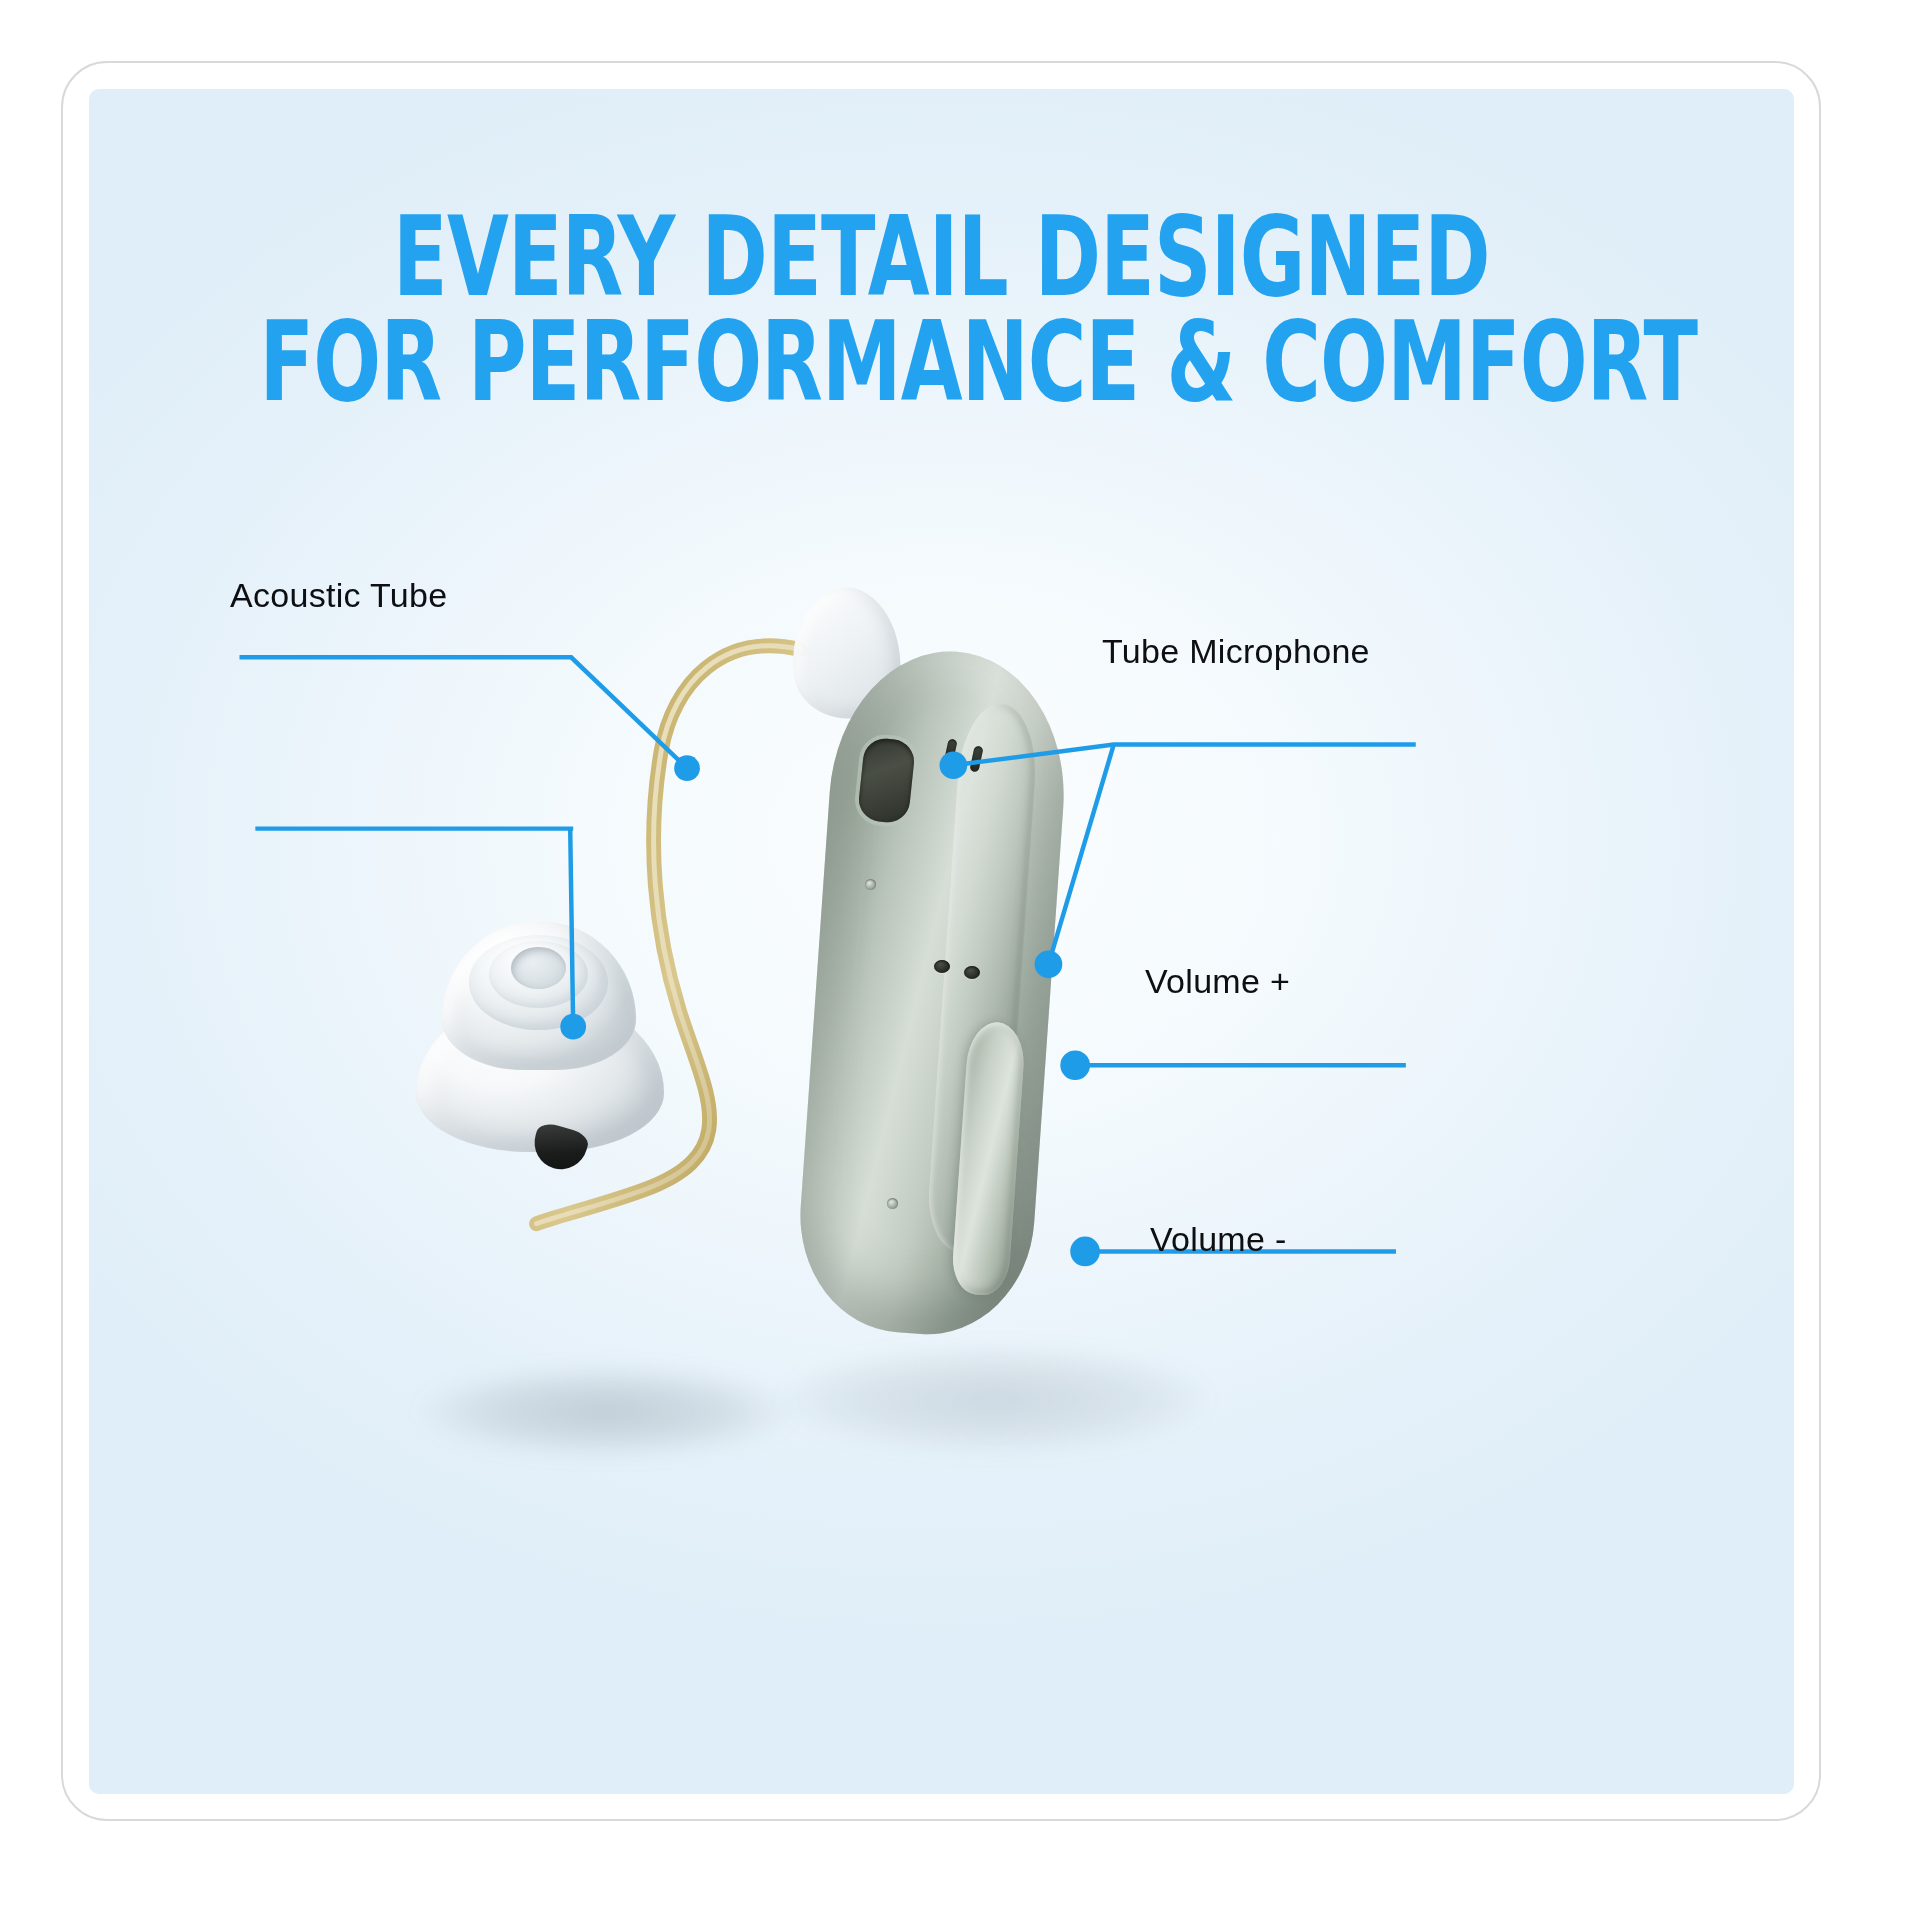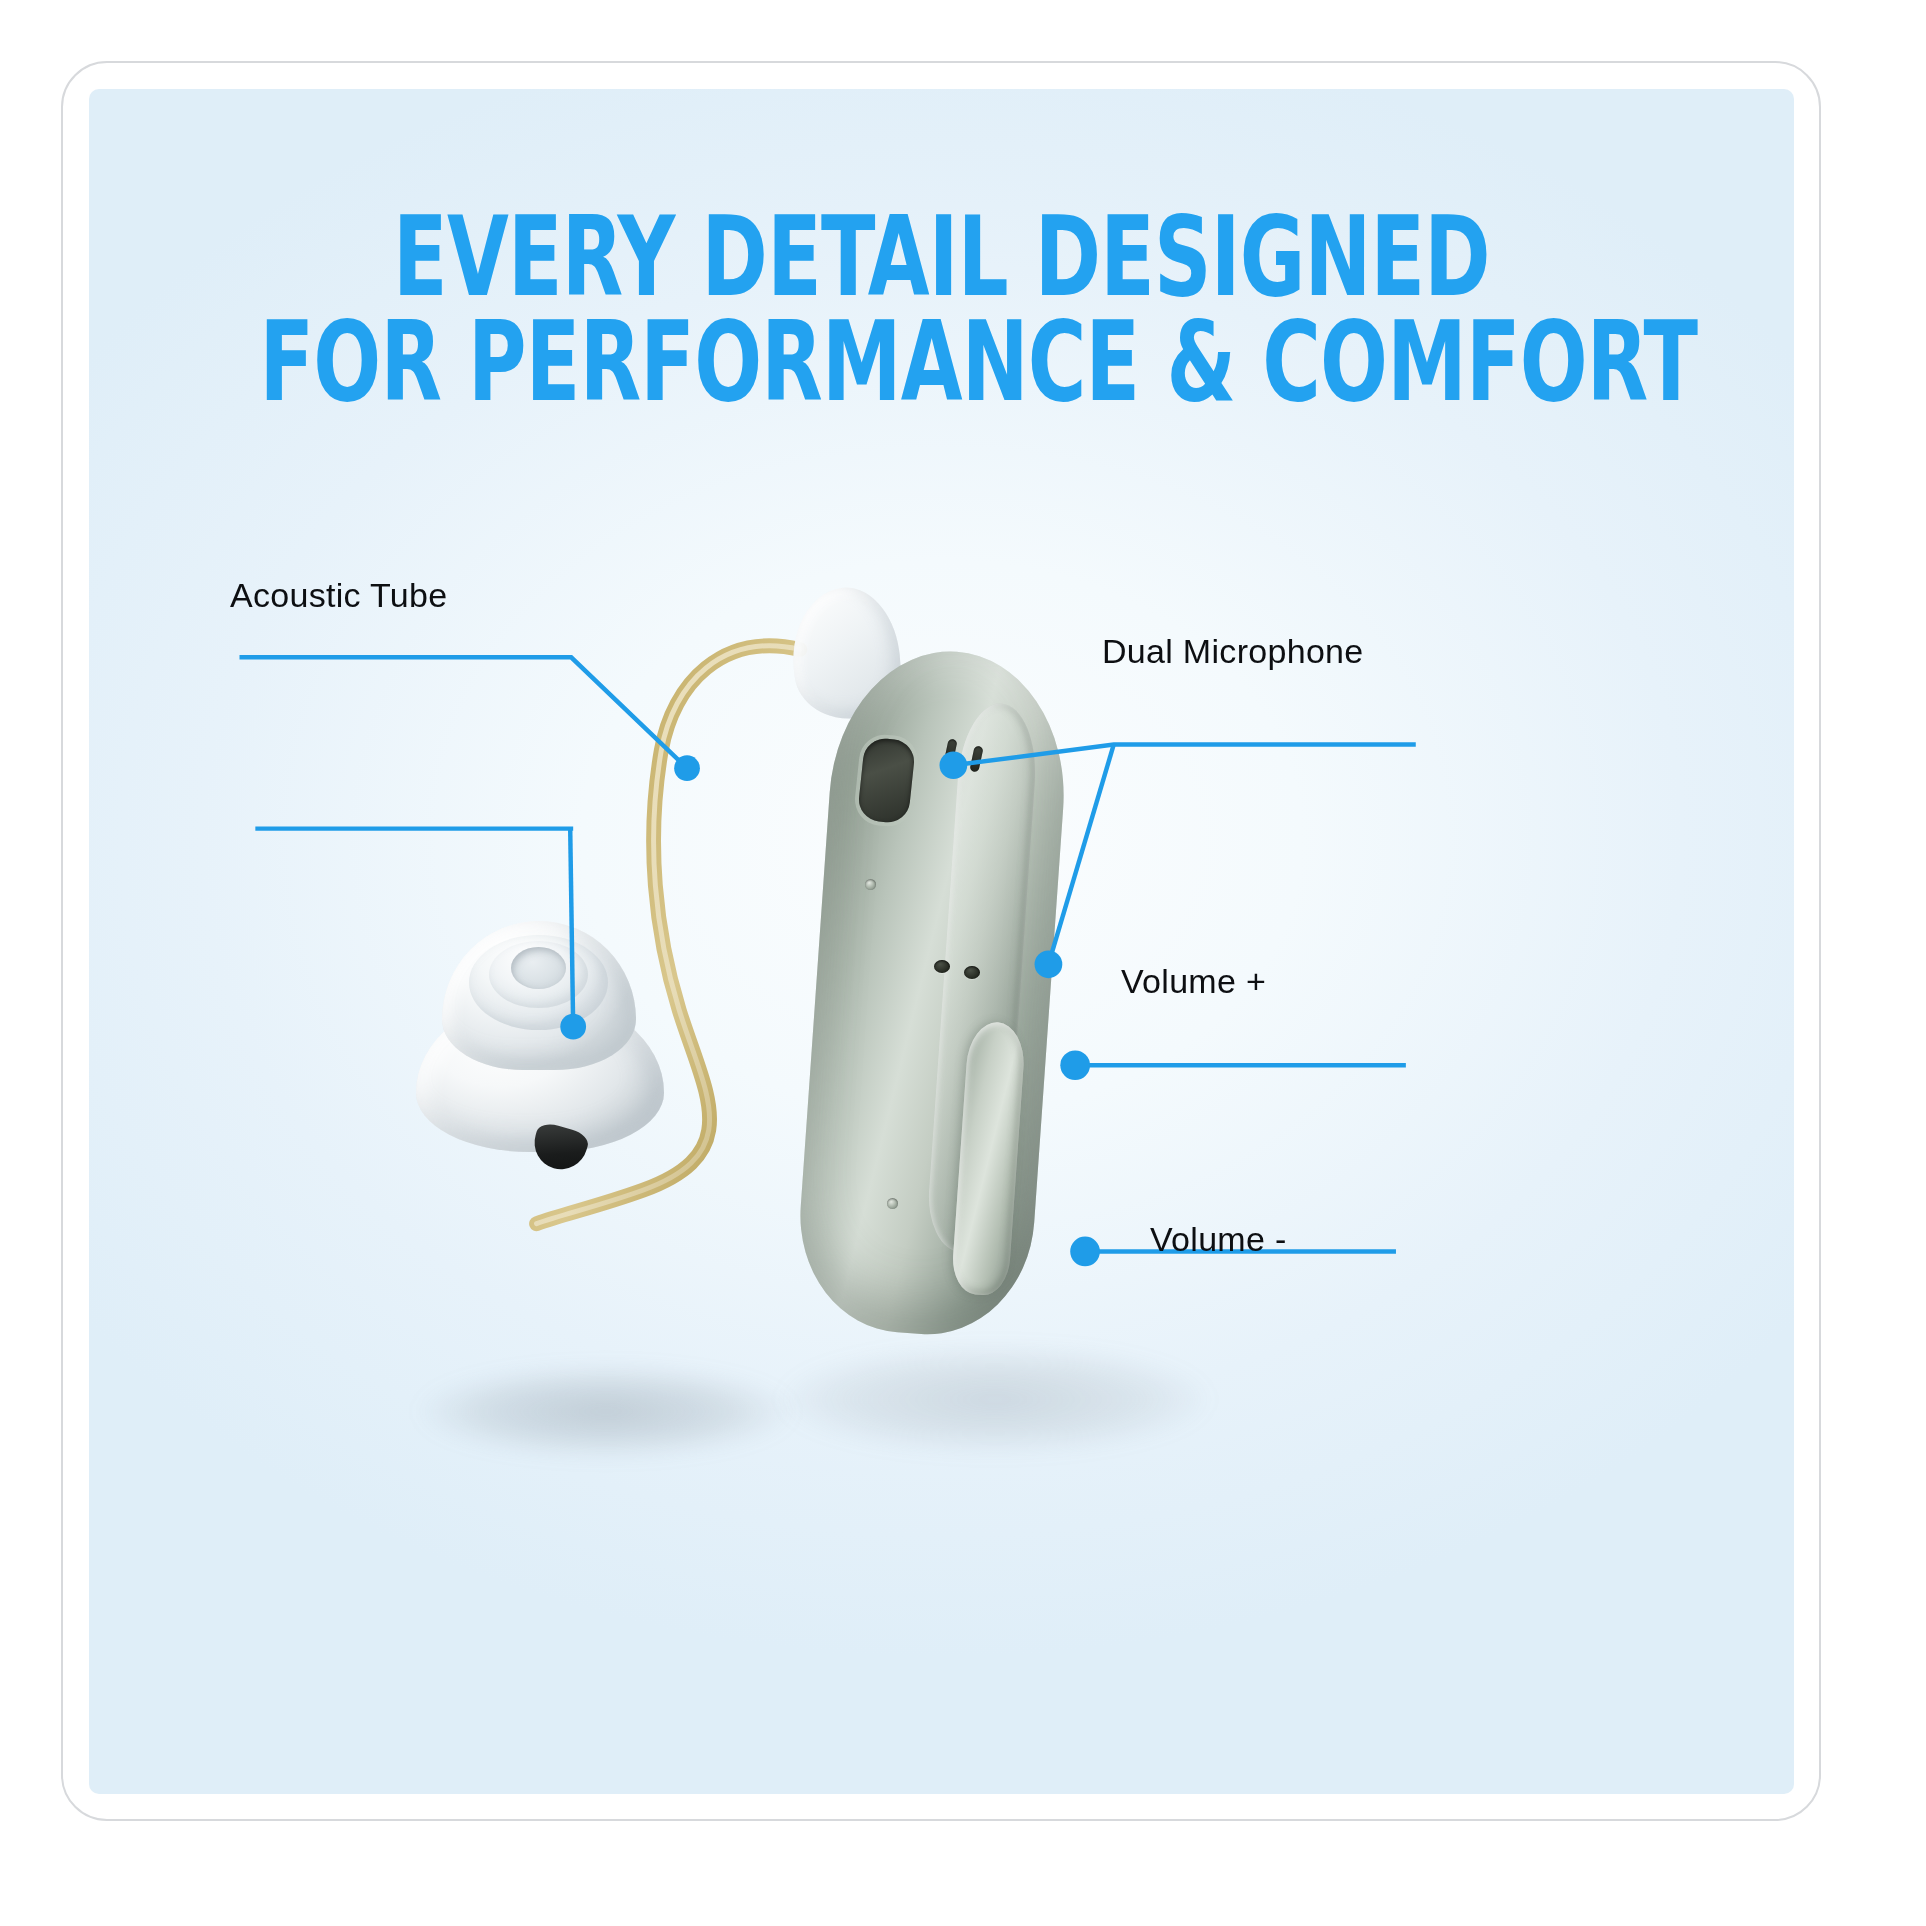--- a/index.html
+++ b/index.html
@@ -262,21 +262,21 @@
     color: #0d0f12;
     font-family: Liberation Sans, sans-serif;
     font-weight: 400;
     font-size: 34px;
     letter-spacing: 0.3px;
     white-space: nowrap;
   }
   #label-acoustic-tube { left: 141px;  top: 487px; }
   #label-silicone-tip  { left: 158px;  top: 649px; }
   #label-dual-mic      { left: 1013px; top: 543px; }
-  #label-volume-plus   { left: 1032px; top: 873px; }
+  #label-volume-plus   { left: 1056px; top: 873px; }
   #label-volume-minus  { left: 1061px; top: 1131px; }
 </style>
 </head>
 <body>
 
 <div id="infographic-card">
   <div id="panel">
 
     <div id="title">
       <span class="line">EVERY DETAIL DESIGNED</span>
@@ -360,21 +360,21 @@
         <circle cx="873" cy="683" r="14"></circle>
         <circle cx="969" cy="884" r="14"></circle>
         <circle cx="996" cy="986" r="15"></circle>
         <circle cx="1006" cy="1174" r="15"></circle>
       </g>
     </svg>
 
     <div class="callout-label" id="label-acoustic-tube">Acoustic Tube</div>
 
 
-    <div class="callout-label" id="label-dual-mic">Dual Microphone</div>
+    <div class="callout-label" id="label-dual-mic">Tube Microphone</div>
 
     <div class="callout-label" id="label-volume-plus">Volume +</div>
 
     <div class="callout-label" id="label-volume-minus">Volume -</div>
 
   </div>
 </div>
 
 
 </body></html>

